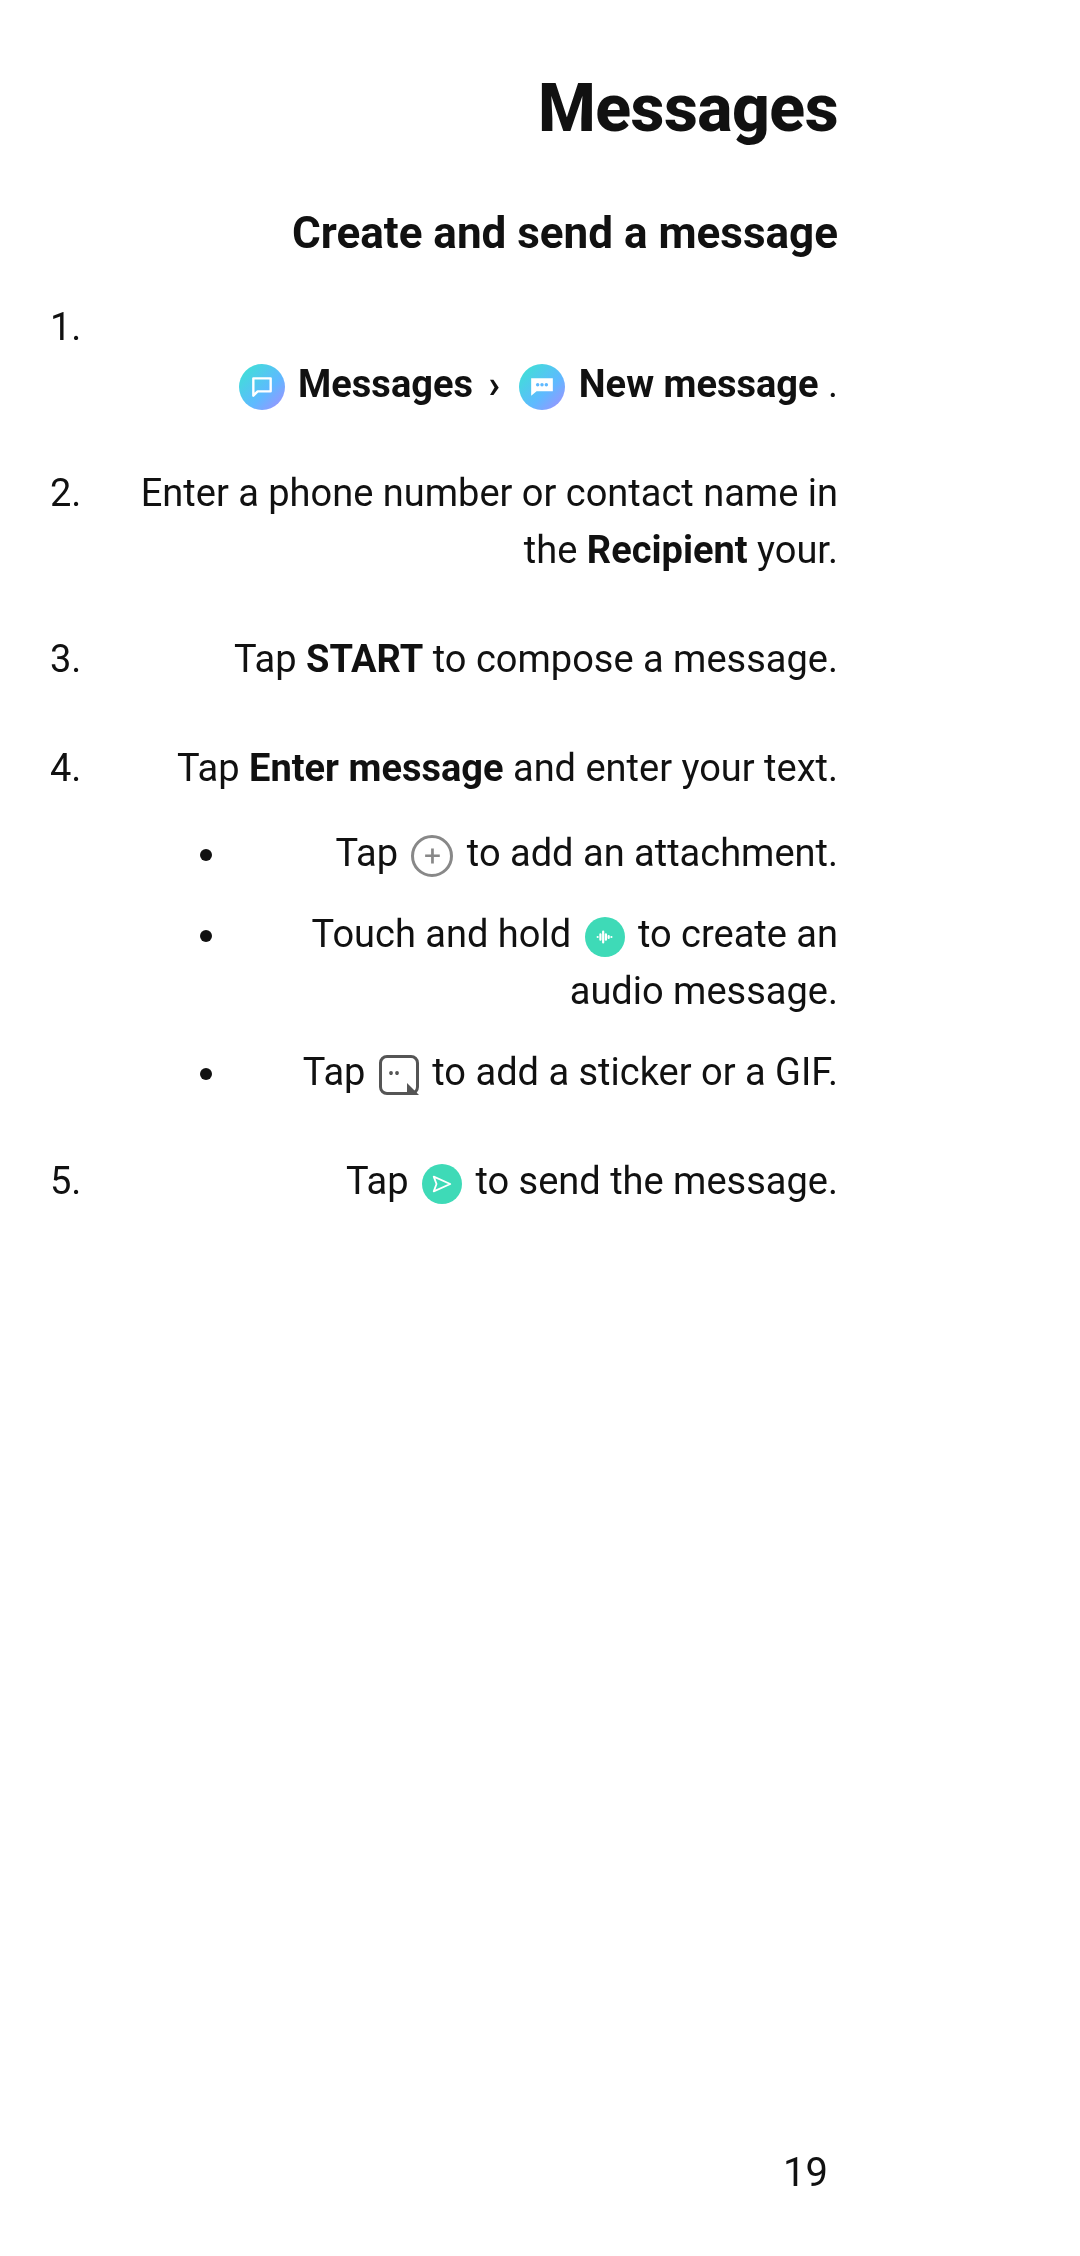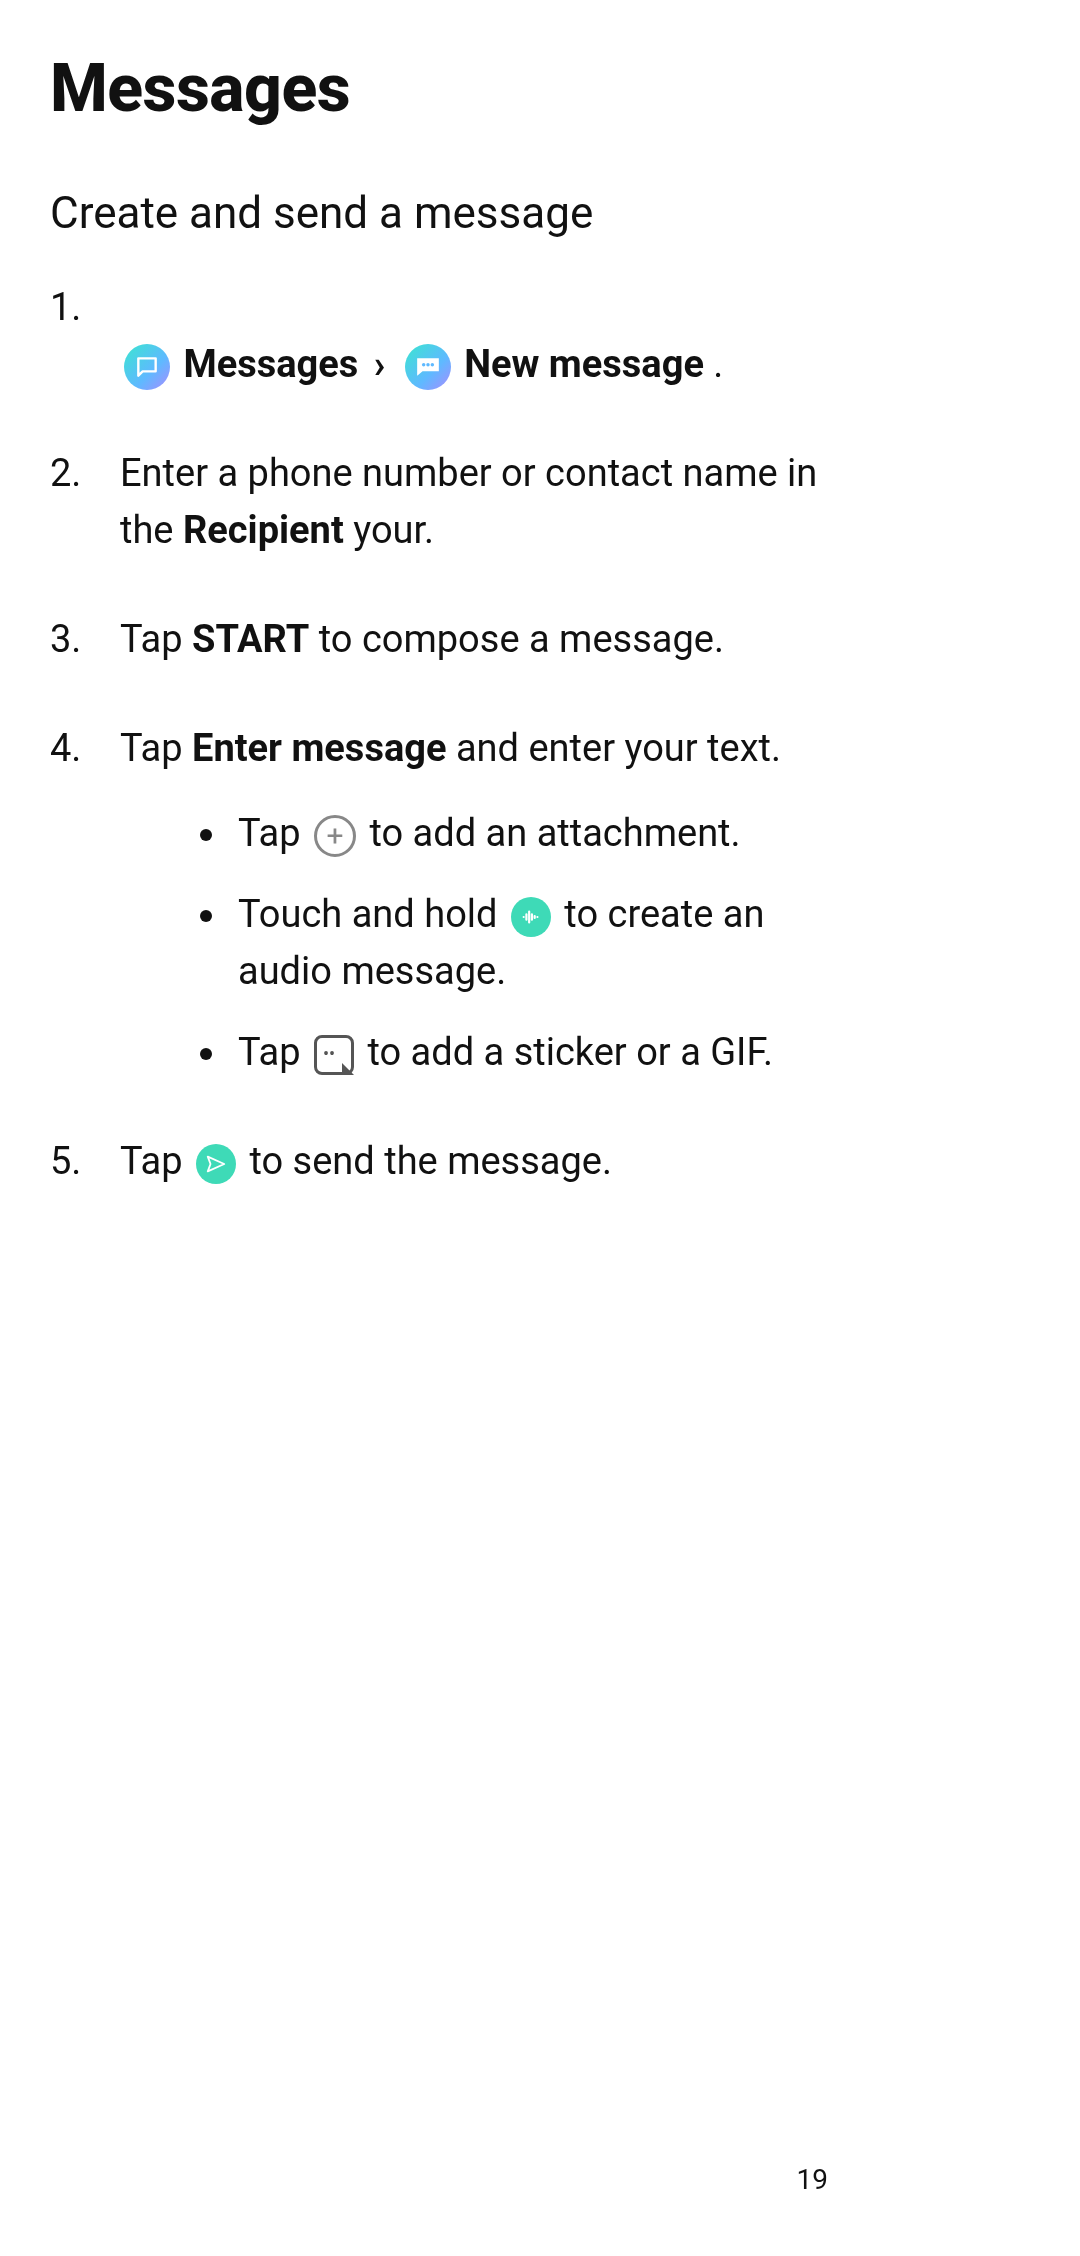--- a/index.html
+++ b/index.html
@@ -7,32 +7,33 @@
     width: 1080px;
     height: 2256px;
     background: #ffffff;
     font-family: -apple-system, BlinkMacSystemFont, "Segoe UI", Roboto, Helvetica, Arial, sans-serif;
     color: #111;
   }
   .page {
     position: relative;
     width: 888px;
     height: 2256px;
-    padding: 40px 50px 60px 50px;
+    padding: 60px 50px 60px 50px;
+    text-align: right;
   }
   h1.title {
     font-size: 66px;
     font-weight: 800;
     letter-spacing: -0.5px;
     margin-top: 10px;
     margin-bottom: 60px;
   }
   h2.subtitle {
     font-size: 44px;
-    font-weight: 400;
+    font-weight: 700;
     margin-bottom: 40px;
   }
   ol.steps {
     list-style: none;
     counter-reset: step;
     font-size: 38px;
     line-height: 1.5;
   }
   ol.steps > li {
     counter-increment: step;
@@ -122,21 +123,21 @@
     position: absolute;
     top: 7px; left: 6px;
     font-size: 18px;
     color: #555;
     line-height: 1;
   }
   .page-number {
     position: absolute;
     bottom: 60px;
     right: 60px;
-    font-size: 28px;
+    font-size: 40px;
   }
   svg { display: block; }
 </style>
 </head>
 <body>
 
 <div class="page">
 
   <h1 class="title">Messages</h1>
 

